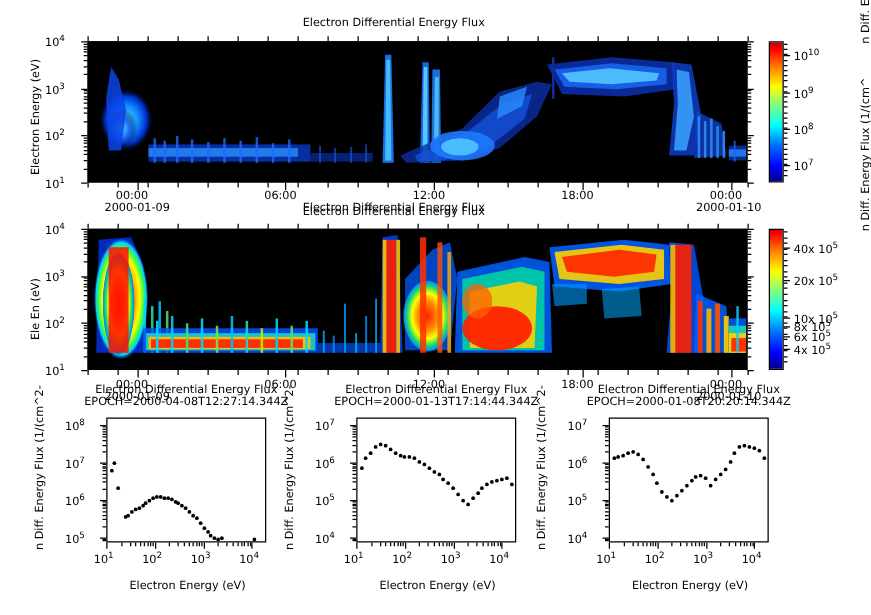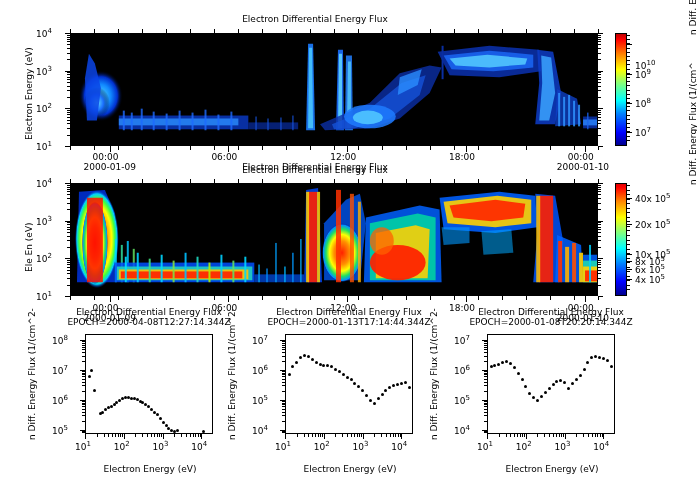--- a/index.html
+++ b/index.html
@@ -461,21 +461,21 @@
 <div class="tick" style="left:502px;top:179px;width:1px;height:4px;"></div>
 <div class="tick" style="left:526px;top:296px;width:1px;height:4px;"></div>
 <div class="tick" style="left:526px;top:179px;width:1px;height:4px;"></div>
 <div class="tick" style="left:550px;top:296px;width:1px;height:4px;"></div>
 <div class="tick" style="left:550px;top:179px;width:1px;height:4px;"></div>
 <div class="tick" style="left:574px;top:296px;width:1px;height:4px;"></div>
 <div class="tick" style="left:574px;top:179px;width:1px;height:4px;"></div>
 <div class="tick" style="left:598px;top:296px;width:1px;height:4px;"></div>
 <div class="tick" style="left:598px;top:179px;width:1px;height:4px;"></div>
 <div class="tick" style="left:627px;top:44.3px;width:5px;height:1px;"></div>
-<div class="ticklab" style="left:635px;top:38.3px;margin-top:21px;">10<span class="sup">10</span></div>
+<div class="ticklab" style="left:635px;top:38.3px;">10<span class="sup">10</span></div>
 <div class="tick" style="left:627px;top:73.68px;width:5px;height:1px;"></div>
 <div class="ticklab" style="left:635px;top:67.68px;">10<span class="sup">9</span></div>
 <div class="tick" style="left:627px;top:103.06px;width:5px;height:1px;"></div>
 <div class="ticklab" style="left:635px;top:97.06px;">10<span class="sup">8</span></div>
 <div class="tick" style="left:627px;top:132.44px;width:5px;height:1px;"></div>
 <div class="ticklab" style="left:635px;top:126.44px;">10<span class="sup">7</span></div>
 <div class="tick" style="left:627px;top:35px;width:3px;height:1px;"></div>
 <div class="tick" style="left:627px;top:39.19230769230769px;width:3px;height:1px;"></div>
 <div class="tick" style="left:627px;top:43.38461538461539px;width:3px;height:1px;"></div>
 <div class="tick" style="left:627px;top:47.57692307692308px;width:3px;height:1px;"></div>

